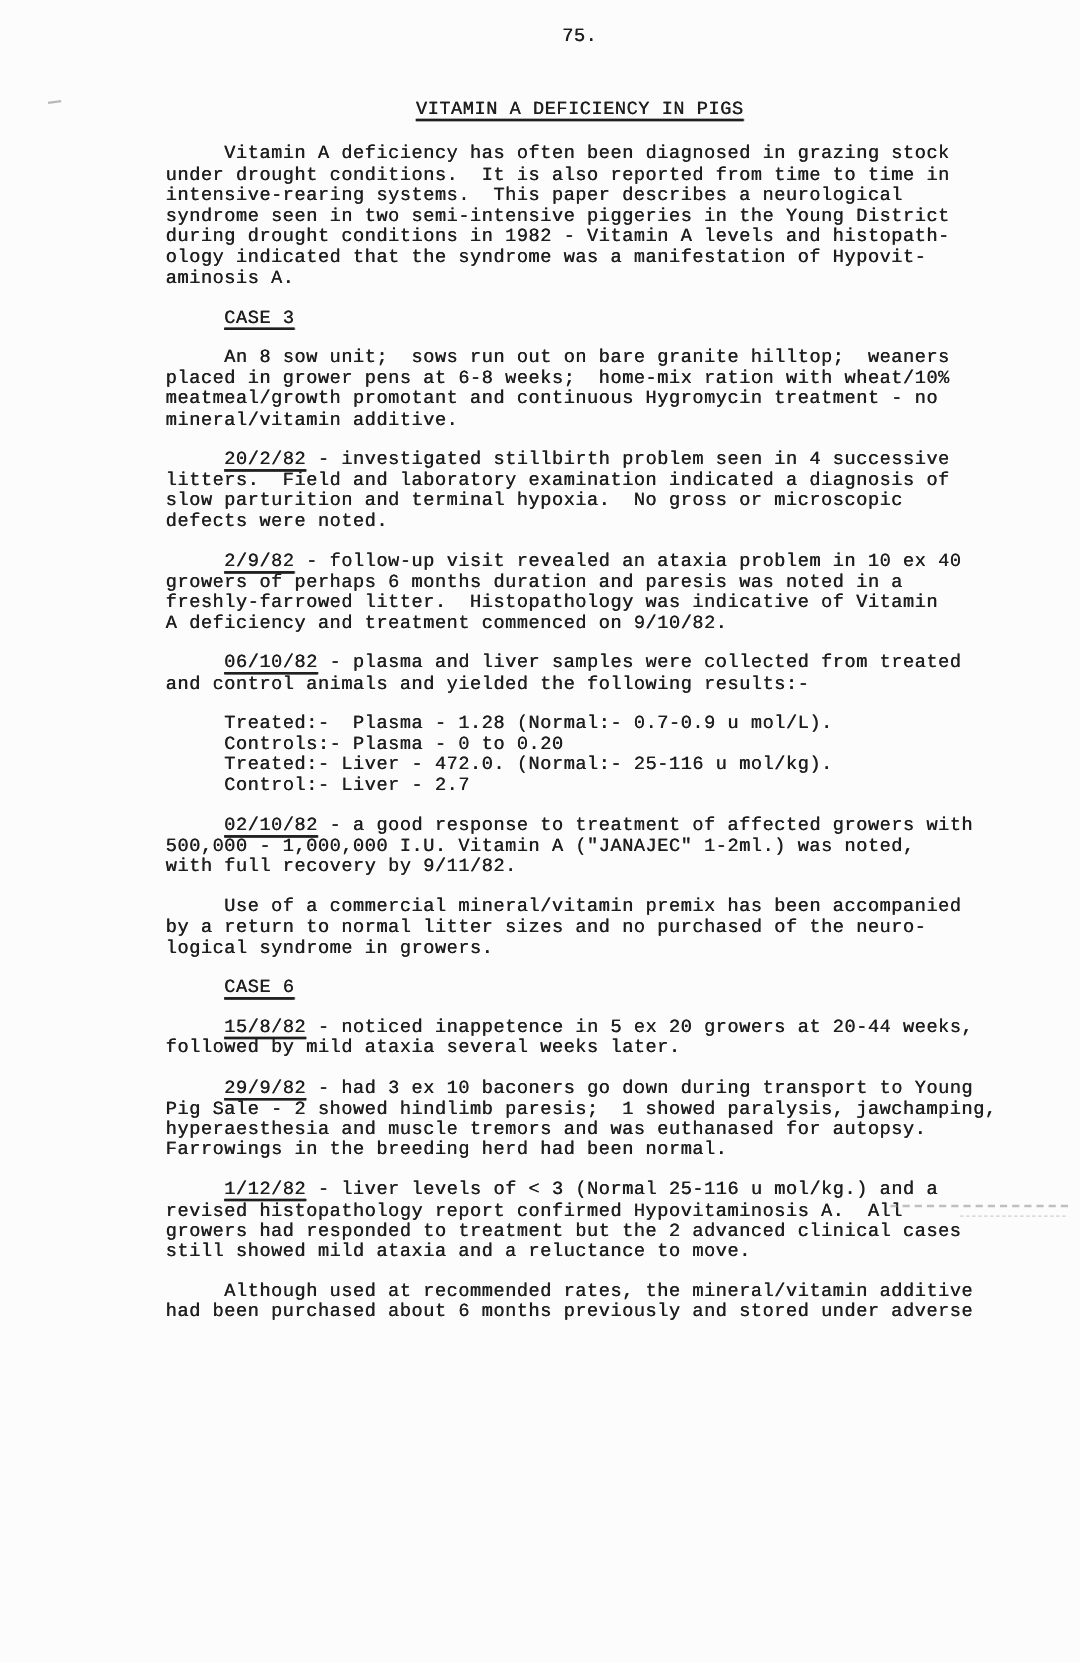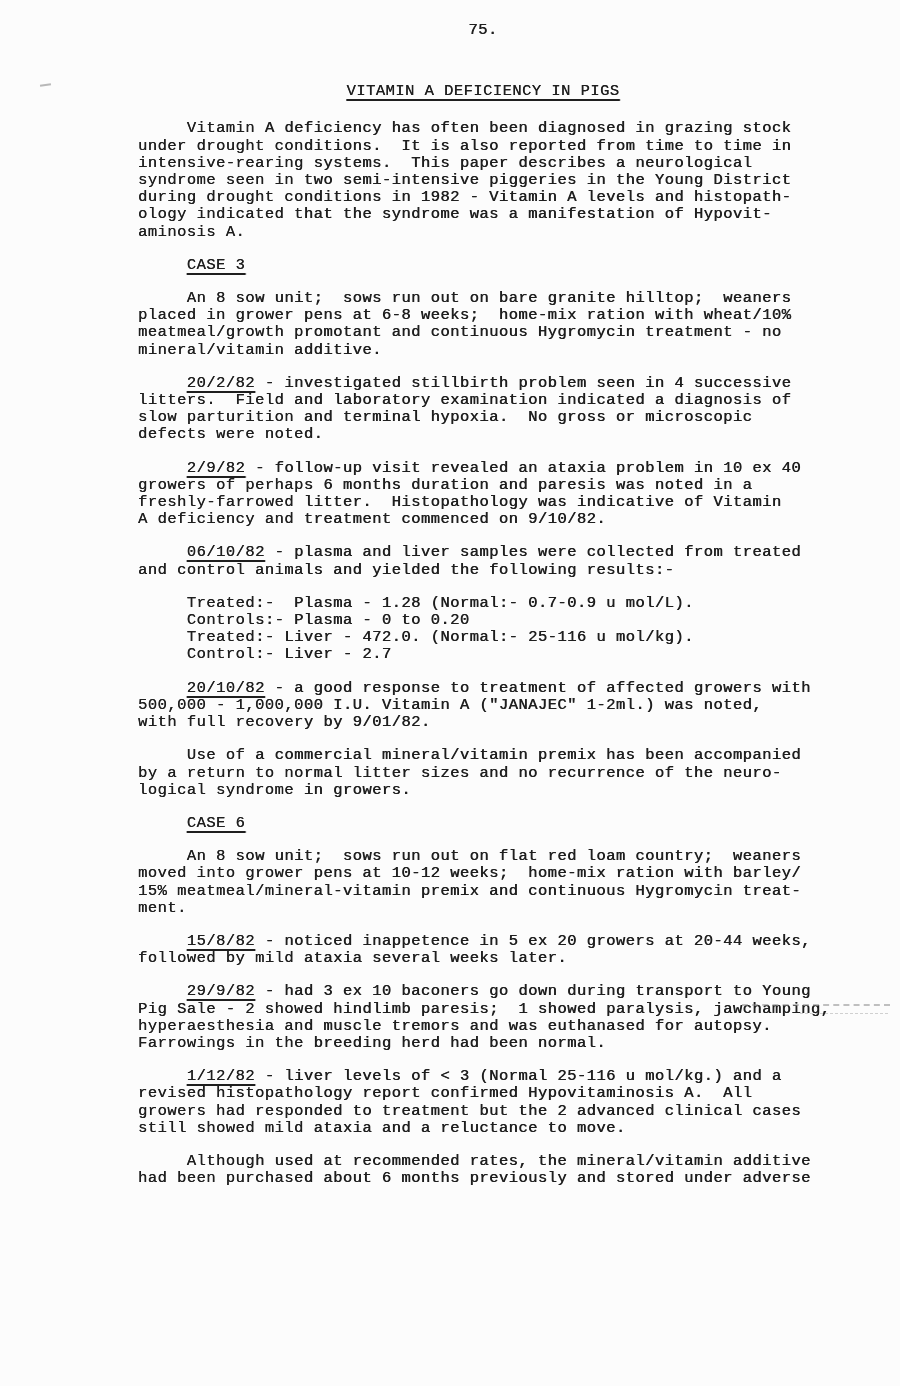--- a/index.html
+++ b/index.html
@@ -111,34 +111,30 @@
 A deficiency and treatment commenced on 9/10/82.</span></p>
 
     <p class="para"><span>     </span><span class="u">06/10/82</span><span> - plasma and liver samples were collected from treated
 and control animals and yielded the following results:-</span></p>
 
     <p class="para"><span>     </span><span class="u"></span><span>Treated:-  Plasma - 1.28 (Normal:- 0.7-0.9 u mol/L).
      Controls:- Plasma - 0 to 0.20
      Treated:- Liver - 472.0. (Normal:- 25-116 u mol/kg).
      Control:- Liver - 2.7</span></p>
 
-    <p class="para"><span>     </span><span class="u">20/10/82</span><span> - a good response to treatment of affected growers with
+    <p class="para"><span>     </span><span class="u">02/10/82</span><span> - a good response to treatment of affected growers with
 500,000 - 1,000,000 I.U. Vitamin A ("JANAJEC" 1-2ml.) was noted,
-with full recovery by 9/01/82.</span></p>
+with full recovery by 9/11/82.</span></p>
 
     <p class="para"><span>     </span><span class="u"></span><span>Use of a commercial mineral/vitamin premix has been accompanied
-by a return to normal litter sizes and no recurrence of the neuro-
+by a return to normal litter sizes and no purchased of the neuro-
 logical syndrome in growers.</span></p>
 
     <p class="para"><span>     </span><span class="u">CASE 6</span><span></span></p>
 
-    <p class="para"><span>     </span><span class="u"></span><span>An 8 sow unit;  sows run out on flat red loam country;  weaners
-moved into grower pens at 10-12 weeks;  home-mix ration with barley/
-15% meatmeal/mineral-vitamin premix and continuous Hygromycin treat-
-ment.</span></p>
 
     <p class="para"><span>     </span><span class="u">15/8/82</span><span> - noticed inappetence in 5 ex 20 growers at 20-44 weeks,
 followed by mild ataxia several weeks later.</span></p>
 
     <p class="para"><span>     </span><span class="u">29/9/82</span><span> - had 3 ex 10 baconers go down during transport to Young
 Pig Sale - 2 showed hindlimb paresis;  1 showed paralysis, jawchamping,
 hyperaesthesia and muscle tremors and was euthanased for autopsy.
 Farrowings in the breeding herd had been normal.</span></p>
 
 

